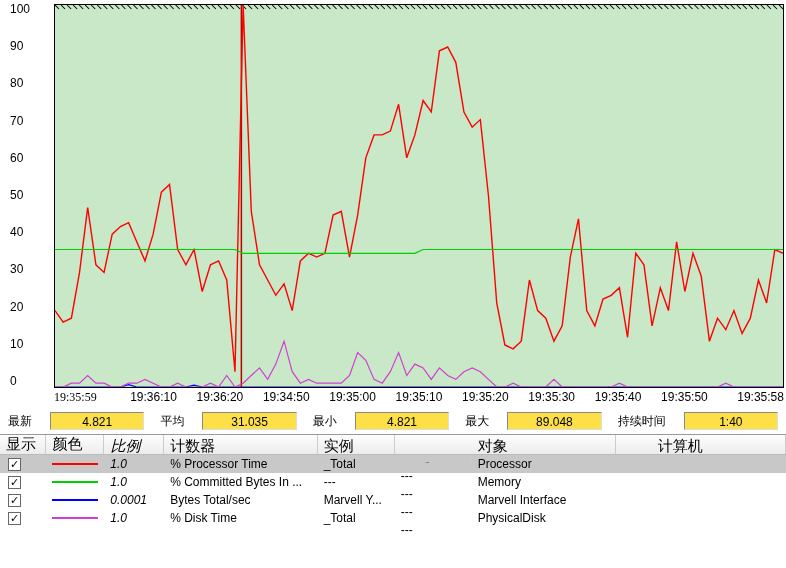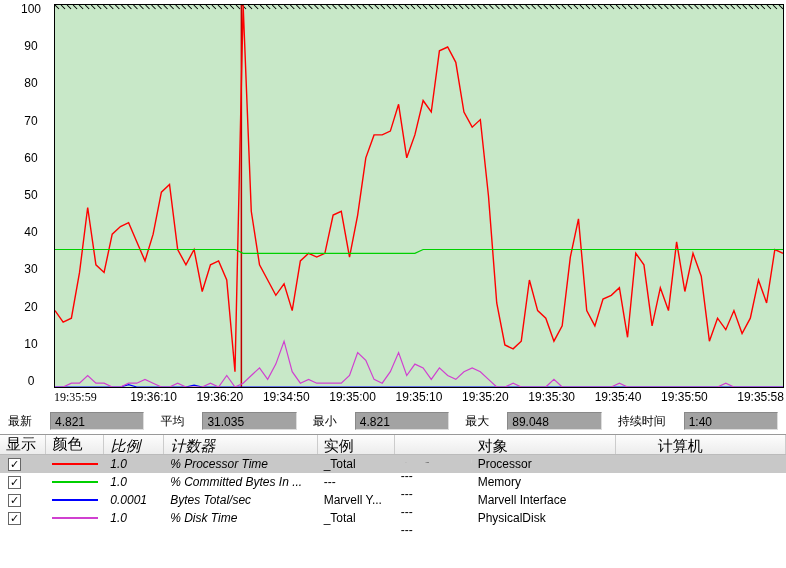--- a/index.html
+++ b/index.html
@@ -15,21 +15,21 @@
   .root { display: flex; flex-direction: column; height: 100%; }
   .chart-zone {
     position: relative;
     height: 408px;
     padding: 2px;
   }
   .y-axis {
     position: absolute;
     left: 10px; top: 2px; bottom: 20px; width: 42px;
     display: flex; flex-direction: column; justify-content: space-between;
-    text-align: center; font-size: 12px; color: #000;
+    text-align: left; font-size: 12px; color: #000;
   }
   .y-axis span { display:block; }
   .plot-frame {
     position: absolute;
     left: 54px; top: 4px; right: 2px; height: 384px;
     background: #c8e8c8;
     border: 1px solid #000;
   }
   .plot-svg { width: 100%; height: 100%; display: block; }
   .x-axis {
@@ -45,22 +45,22 @@
   .stats-row {
     display: flex; align-items: center;
     padding: 4px 8px; height: 26px;
     font-size: 12px;
     gap: 16px;
   }
   .stat-label { color:#000; margin-right:2px; white-space:nowrap; }
   .stat-value {
     flex: 1;
     border: 1px inset #ddd;
-    background: #a3a3a3;
-    text-align: left;
+    background: #fde047;
+    text-align: center;
     padding: 1px 4px;
     height: 18px;
     line-height: 16px;
   }
   .table-zone { border-top: 1px solid #999; }
   .thead {
     display: flex;
     background: linear-gradient(#fdfdfd,#ececec);
     border-bottom: 1px solid #bbb;
     height: 20px;
@@ -76,21 +76,21 @@
   .trow {
     display: flex; height: 18px; align-items: center;
     font-size: 12px;
   }
   .trow.sel { background: #c8c8c8; }
   .sel-ext { position: relative; background: #a8d7ef; }
   .td { padding: 0 6px; overflow: hidden; white-space: nowrap; }
   .col-show { width: 48px; display:flex; align-items:center; justify-content:flex-start;}
   .col-color { width: 60px; display:flex; align-items:center;}
   .col-scale { width: 62px; font-style: italic; }
-  .col-counter { width: 160px; font-style: italic; }
+  .col-counter { width: 160px; }
   .col-instance { width: 80px; }
   .col-parent { width: 80px; margin-top: 24px; }
   .col-object { width: 150px; }
   .col-computer { width: 140px; margin-left: 36px; }
   .chk {
     width:13px; height:13px; border:1px solid #666; background:#fff;
     display:inline-flex; align-items:center; justify-content:center;
     font-size:11px; line-height:1;
     margin-left:2px;
   }

